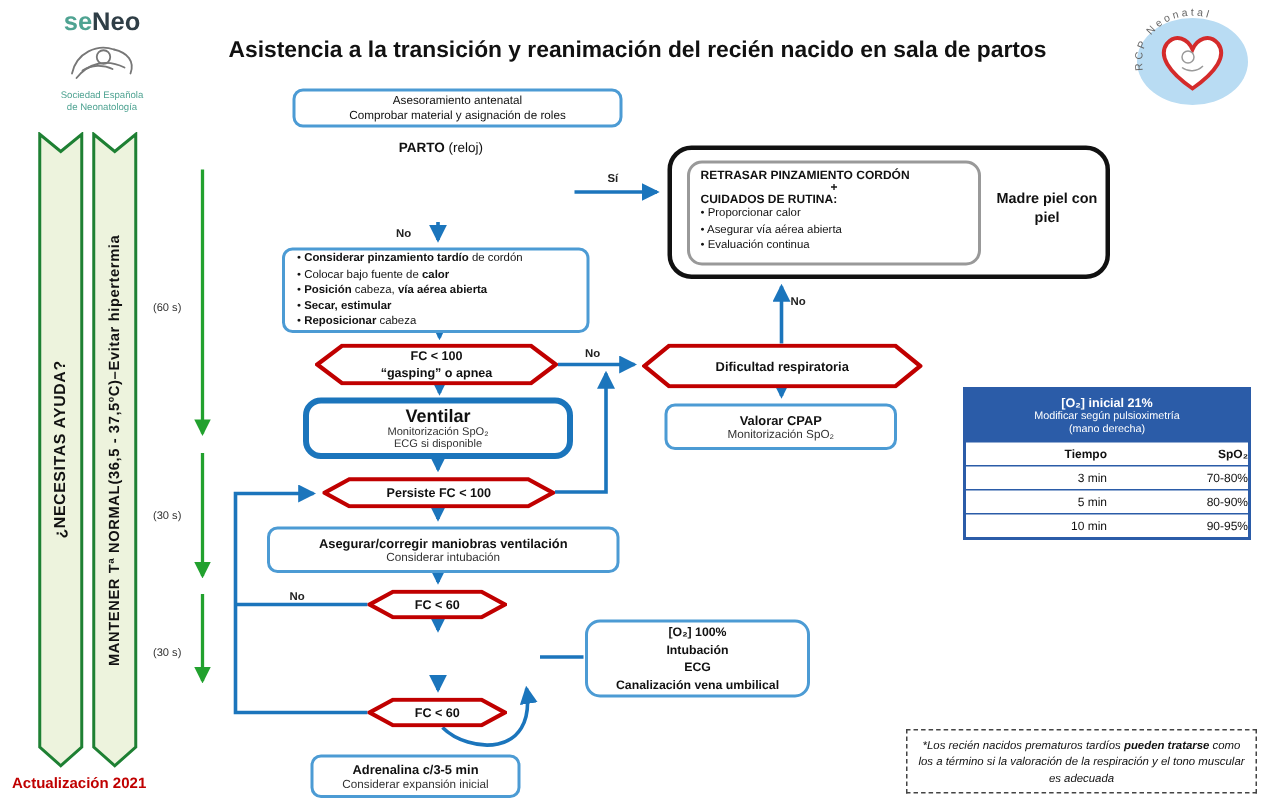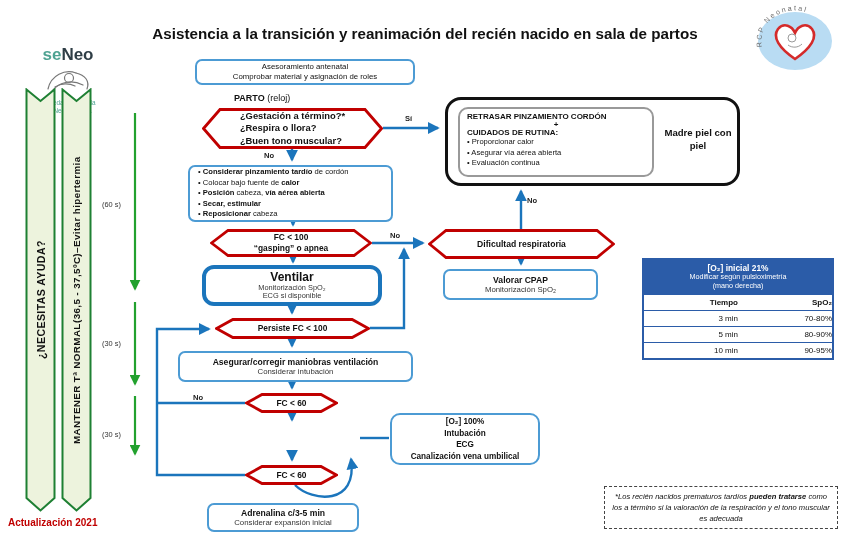--- a/index.html
+++ b/index.html
@@ -80,21 +80,21 @@
       <path d="M245,475 H157 V329 H209" marker-end="url(#mb)"></path>
       <path d="M295,485 C312,502 358,506 351,459" marker-end="url(#mb)"></path>
     </g>
     <g stroke="#22A12E" stroke-width="2.2" fill="none">
       <path d="M135,113 V289" marker-end="url(#mg)"></path>
       <path d="M135,302 V384" marker-end="url(#mg)"></path>
       <path d="M135,396 V454" marker-end="url(#mg)"></path>
     </g>
   </svg>
 
-  <div id="logo" style="left:22px;top:5px;margin-top:40px;">
+  <div id="logo" style="left:22px;top:5px;">
     <div class="wordmark"><span class="se">se</span><span class="neo">Neo</span></div>
     <svg width="54" height="30">
       <g fill="none" stroke="#777" stroke-width="1.2" stroke-linecap="round">
         <path d="M7,24 C10,10 24,4 35,8"></path>
         <path d="M10,27 C18,17 30,14 42,20"></path>
         <path d="M35,8 C44,10 49,16 46,24"></path>
         <circle cx="28" cy="13" r="4.5"></circle>
         <path d="M14,22 C20,18 28,18 34,21"></path>
       </g>
     </svg>
@@ -143,34 +143,24 @@
 
   <div class="tlabel" style="left:102px;top:200px;">(60 s)</div>
   <div class="tlabel" style="left:102px;top:339px;">(30 s)</div>
   <div class="tlabel" style="left:102px;top:430px;">(30 s)</div>
 
   <div class="node bluebox" style="left:195px;top:59px;width:220px;height:26px;">
     <div class="small">Asesoramiento antenatal</div>
     <div class="small">Comprobar material y asignación de roles</div>
   </div>
 
-  <div class="abs" style="left:234px;top:93px;width:120px;text-align:left;font-size:9px;z-index:2;">
+  <div class="abs" style="left:234px;top:93px;width:120px;text-align:center;font-size:9px;z-index:2;">
     <span class="b">PARTO</span><span> (reloj)</span>
   </div>
 
-  <div class="dia" style="left:202px;top:108px;width:181px;height:41px;">
-      <svg width="181" height="41">
-        <polygon points="18,1.5 163,1.5 179.5,20.5 163,39.5 18,39.5 1.5,20.5" fill="#fff" stroke="#C00000" stroke-width="2.8" stroke-linejoin="miter"></polygon>
-      </svg>
-    <div class="txt" style="font-size:9.4px;line-height:12.5px;text-align:left;">
-        <div class="ln">¿Gestación a término?*</div>
-        <div class="ln">¿Respira o llora?</div>
-        <div class="ln">¿Buen tono muscular?</div>
-      </div>
-  </div>
 
   <div class="lbl" style="left:405px;top:114px;">Sí</div>
   <div class="lbl" style="left:264px;top:151px;">No</div>
 
   <div class="node" style="left:445px;top:97px;width:295px;height:89px;border:3px solid #111;border-radius:16px;">
     <div class="node" style="left:10px;top:7px;width:196px;height:70px;border:2px solid #999;border-radius:10px;padding:3px 7px;">
       <div style="font-size:8px;font-weight:bold;">RETRASAR PINZAMIENTO CORDÓN</div>
       <div style="font-size:8px;font-weight:bold;text-align:center;line-height:7px;">+</div>
       <div style="font-size:8px;font-weight:bold;">CUIDADOS DE RUTINA:</div>
       <div class="bullets">
@@ -252,21 +242,21 @@
       </div>
   </div>
 
   <div class="dia" style="left:245px;top:465px;width:93px;height:20px;">
       <svg width="93" height="20">
         <polygon points="17,1.5 76,1.5 91.5,10 76,18.5 17,18.5 1.5,10" fill="#fff" stroke="#C00000" stroke-width="2.8" stroke-linejoin="miter"></polygon>
       </svg>
     <div class="txt">FC &lt; 60</div>
   </div>
 
-  <div class="node bluebox" style="left:207px;top:503px;width:152px;height:29px;">
+  <div class="node bluebox" style="left:207px;top:503px;width:140px;height:29px;">
     <div class="t1">Adrenalina c/3-5 min</div>
     <div class="t2">Considerar expansión inicial</div>
   </div>
 
   <div id="spo2" style="left:642px;top:258px;width:188px;">
     <div class="thead">
       <div class="t1">[O₂] inicial 21%</div>
       <div class="t2">Modificar según pulsioximetría</div>
       <div class="t2">(mano derecha)</div>
     </div>

